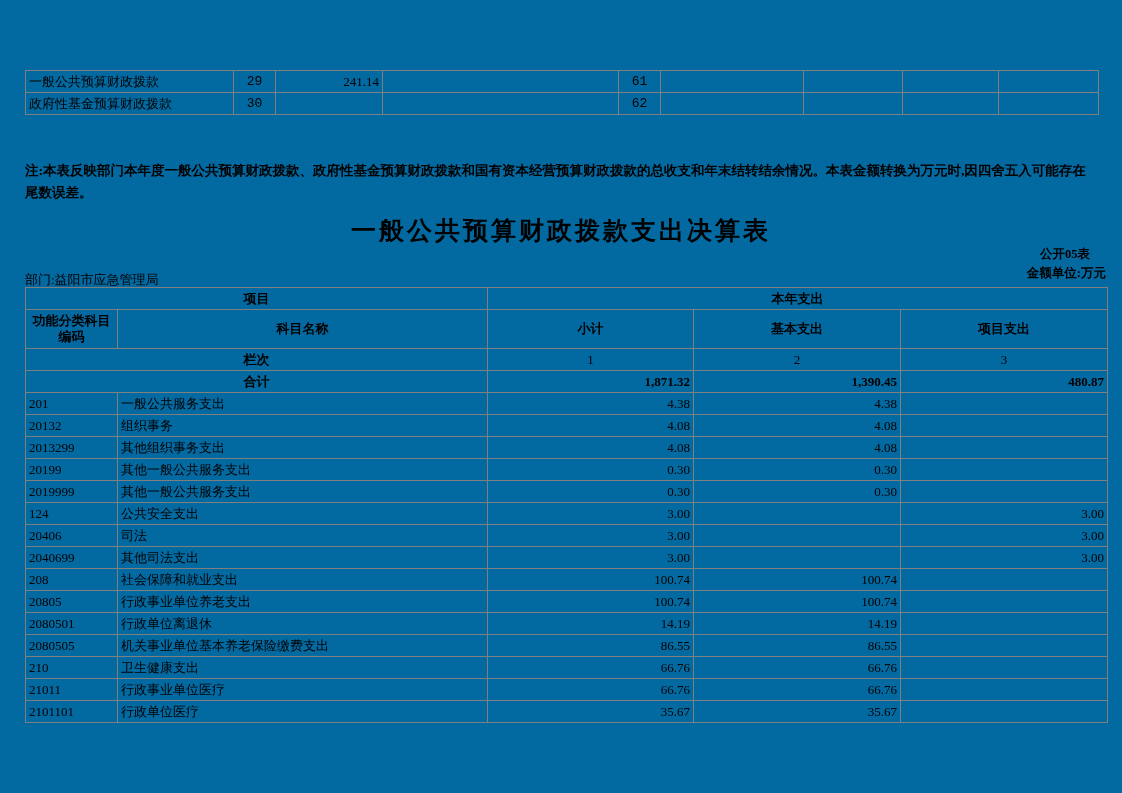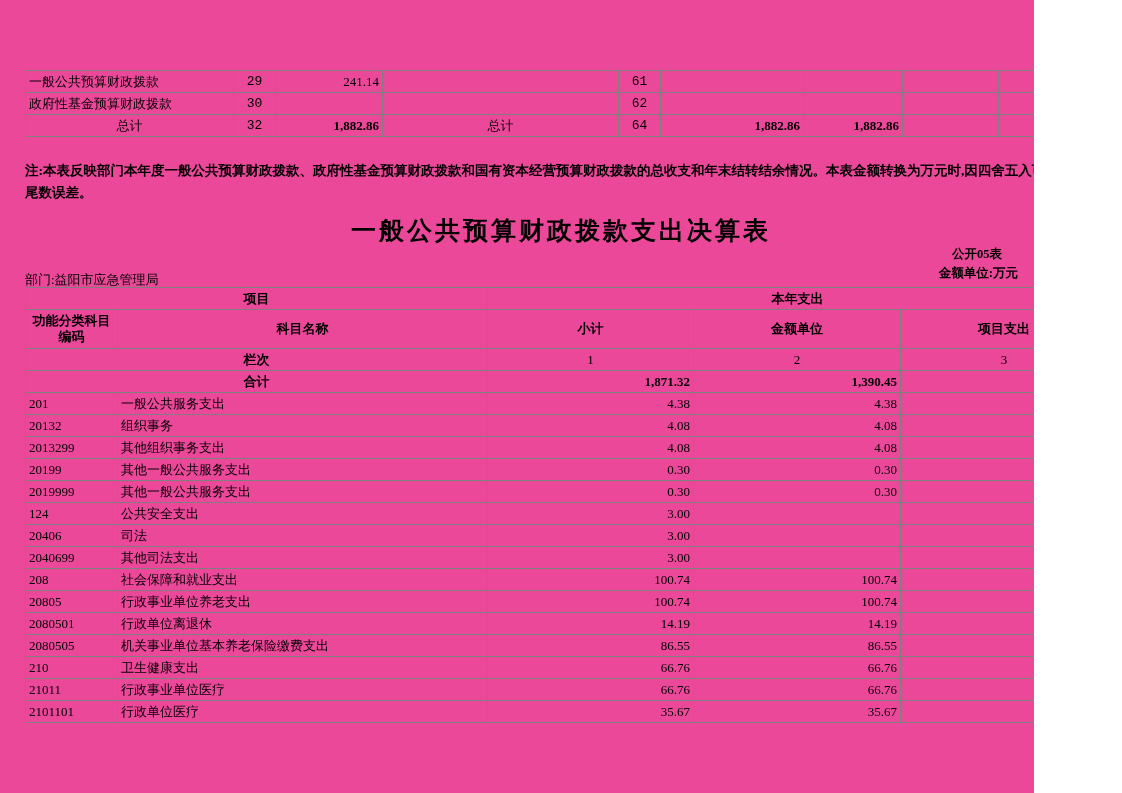--- a/index.html
+++ b/index.html
@@ -2,22 +2,22 @@
 <html><head>
 <meta charset="utf-8">
 <style>
   html, body { margin: 0; padding: 0; }
   body {
     width: 1122px; height: 793px;
     background: #ffffff; color: #000;
     font-family: "Liberation Serif", "DejaVu Serif", serif;
   }
   .page {
-    position: relative; width: 1034px; height: 793px;
-    background: #ec4899; overflow: hidden;
+    position: relative; width: 1122px; height: 793px;
+    background: #0369a1; overflow: hidden;
   }
   table.tbl {
     position: absolute; border-collapse: collapse; table-layout: fixed;
   }
   .tbl th, .tbl td {
     border: 1px solid #7f7f7f;
     padding: 0 3px;
     overflow: hidden; white-space: nowrap;
     font-size: 13px; height: 21px; line-height: 15px;
     font-weight: normal; vertical-align: middle;
@@ -100,31 +100,20 @@
           <td class="lab">政府性基金预算财政拨款</td>
           <td class="code">30</td>
           <td class="num"></td>
           <td class="lab"></td>
           <td class="code">62</td>
           <td class="num"></td>
           <td class="num"></td>
           <td class="num"></td>
           <td class="num"></td>
         </tr>
-        <tr class="total-row">
-          <td class="lab">总计</td>
-          <td class="code">32</td>
-          <td class="num">1,882.86</td>
-          <td class="lab">总计</td>
-          <td class="code">64</td>
-          <td class="num">1,882.86</td>
-          <td class="num">1,882.86</td>
-          <td class="num"></td>
-          <td class="num"></td>
-        </tr>
       </tbody>
   </table>
 
   <div class="note">注:本表反映部门本年度一般公共预算财政拨款、政府性基金预算财政拨款和国有资本经营预算财政拨款的总收支和年末结转结余情况。本表金额转换为万元时,因四舍五入可能存在尾数误差。</div>
 
   <h1 class="title">一般公共预算财政拨款支出决算表</h1>
 
   <div class="meta-tableno">公开05表</div>
   <div class="meta-dept">部门:益阳市应急管理局</div>
   <div class="meta-unit">金额单位:万元</div>
@@ -139,21 +128,21 @@
     </colgroup>
     <thead>
       <tr class="h1">
         <th colspan="2">项目</th>
         <th colspan="3">本年支出</th>
       </tr>
       <tr class="h2">
         <th><span>功能分类科目</span><br><span>编码</span></th>
         <th>科目名称</th>
         <th>小计</th>
-        <th>金额单位</th>
+        <th>基本支出</th>
         <th>项目支出</th>
       </tr>
       <tr class="h3">
         <th colspan="2">栏次</th>
         <th class="rank-num">1</th>
         <th class="rank-num">2</th>
         <th class="rank-num">3</th>
       </tr>
       <tr class="grand">
         <th colspan="2">合计</th>

